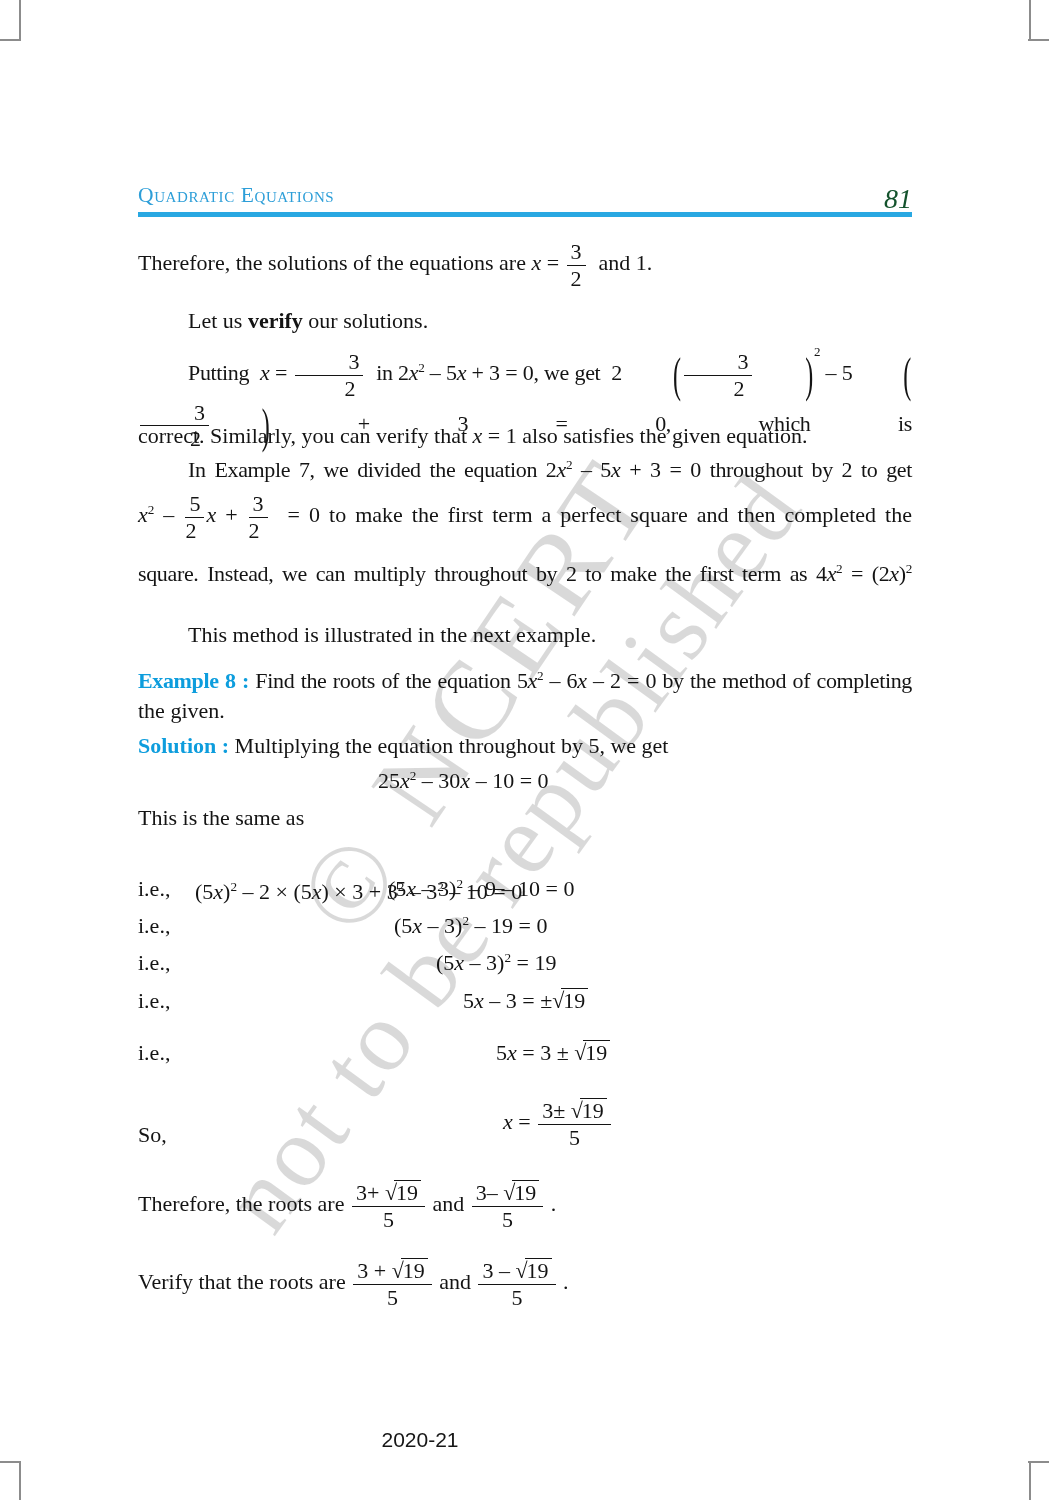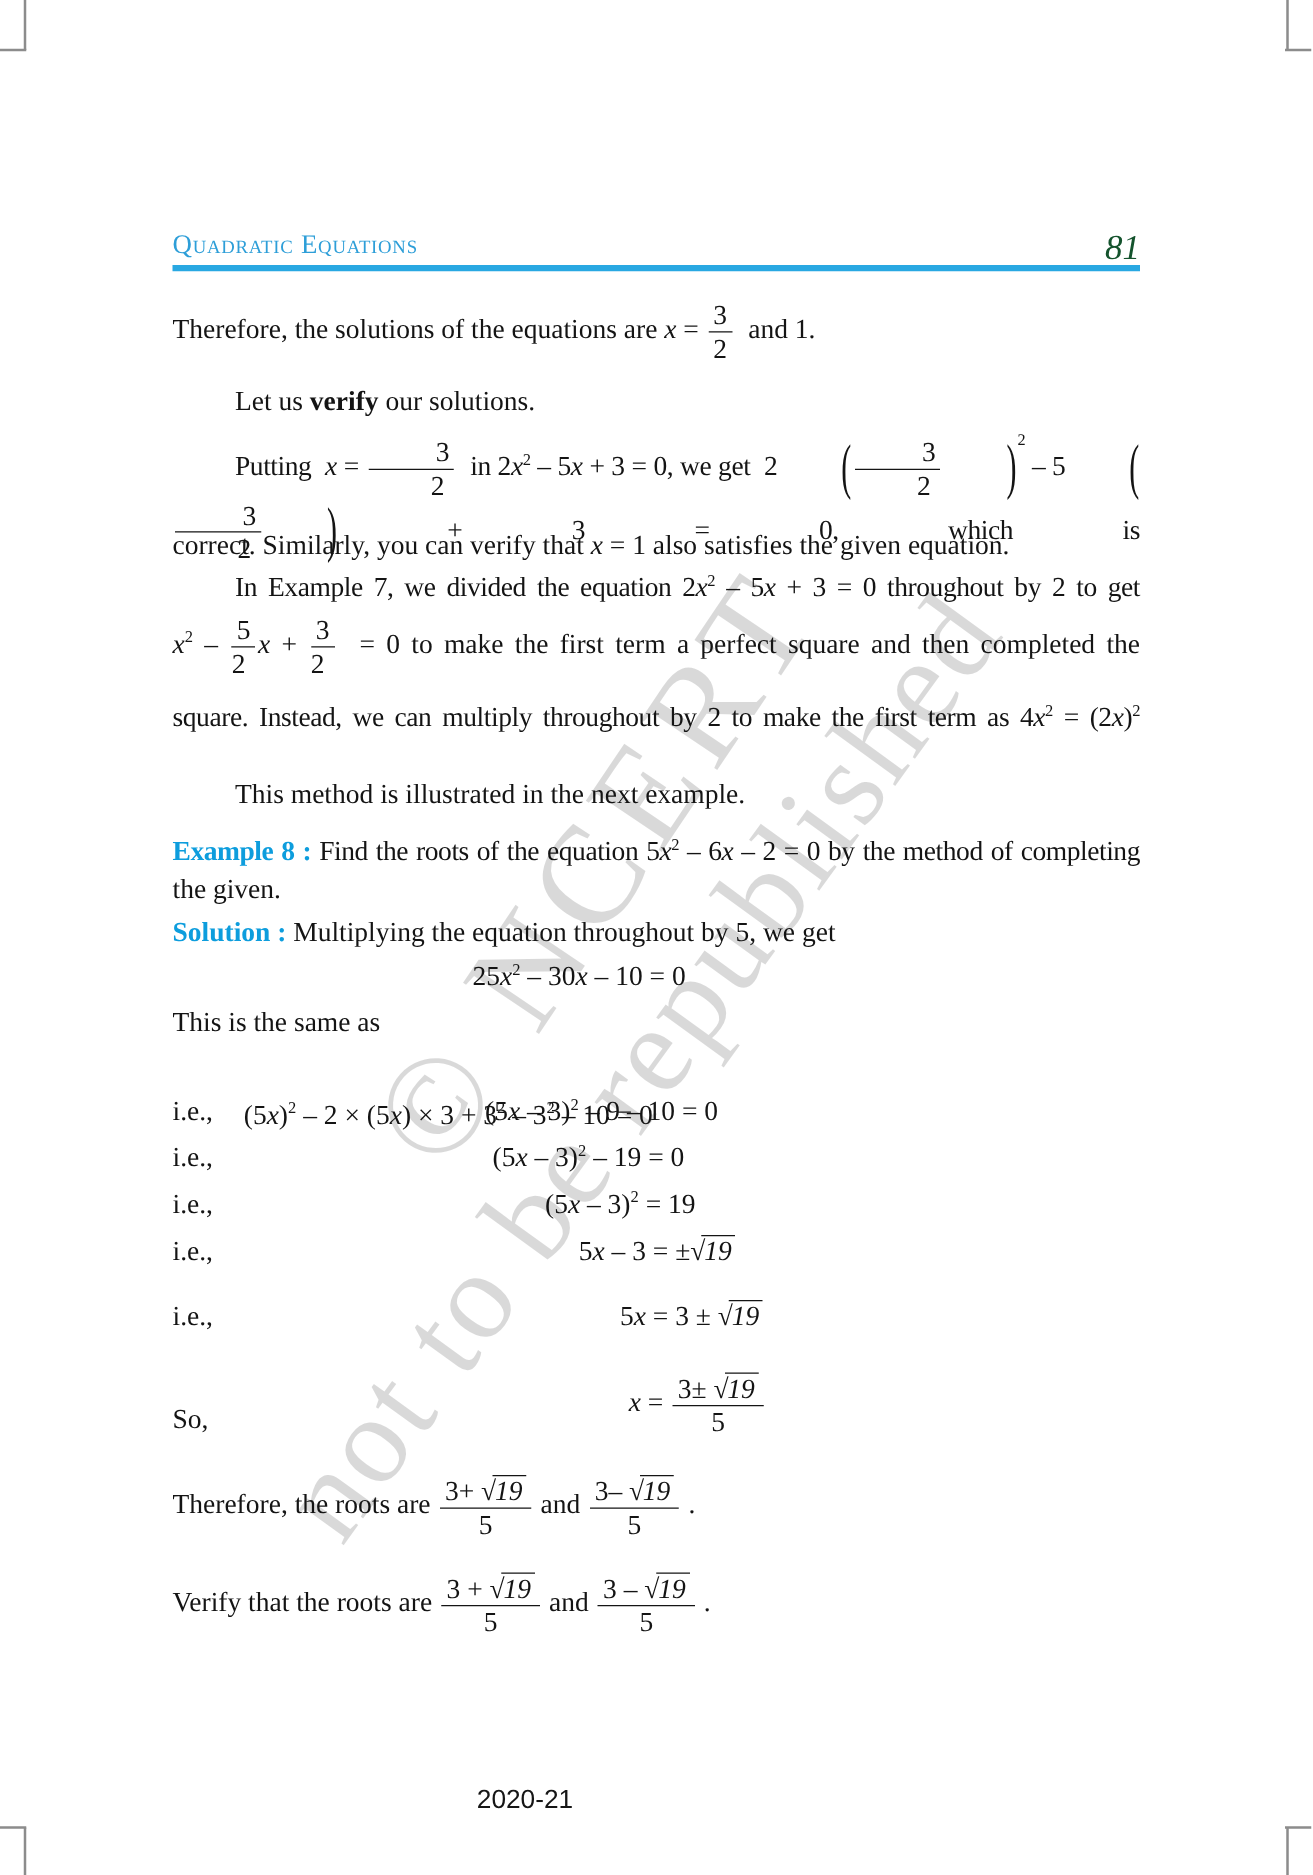--- a/index.html
+++ b/index.html
@@ -30,21 +30,21 @@
   sup{font-size:60%;vertical-align:super;line-height:0;}
   
   .f{display:inline-block;vertical-align:middle;text-align:center;line-height:1.08;padding:0 2px;}
   .f .n{display:block;border-bottom:1.6px solid #141414;padding:0 4px 1px;}
   .f .d{display:block;padding-top:1px;}
   
   .bp{display:inline-block;transform:scaleY(2.05);vertical-align:middle;
       font-size:24px;line-height:1;padding:0 1px;font-weight:400;}
   .hp{font-size:13px;vertical-align:24px;line-height:0;}
   
-  .sq{white-space:nowrap;font-style:italic;}
+  .sq{white-space:nowrap;}
   .sq .rd{display:inline-block;border-top:1.6px solid #141414;padding:0 3px 0 2px;
           margin-left:-3px;line-height:1.05;}
   
   .eqrow{position:absolute;z-index:2;left:138px;width:774px;font-size:22px;height:0;}
   .eqrow .lbl{position:absolute;left:0;top:0;white-space:nowrap;}
   .eqrow .eq{position:absolute;top:0;white-space:nowrap;}
   
   .footer{position:absolute;z-index:2;left:0;top:1428px;width:840px;text-align:center;
           font-family:"Liberation Sans",sans-serif;font-size:21px;color:#161616;}
 </style>

